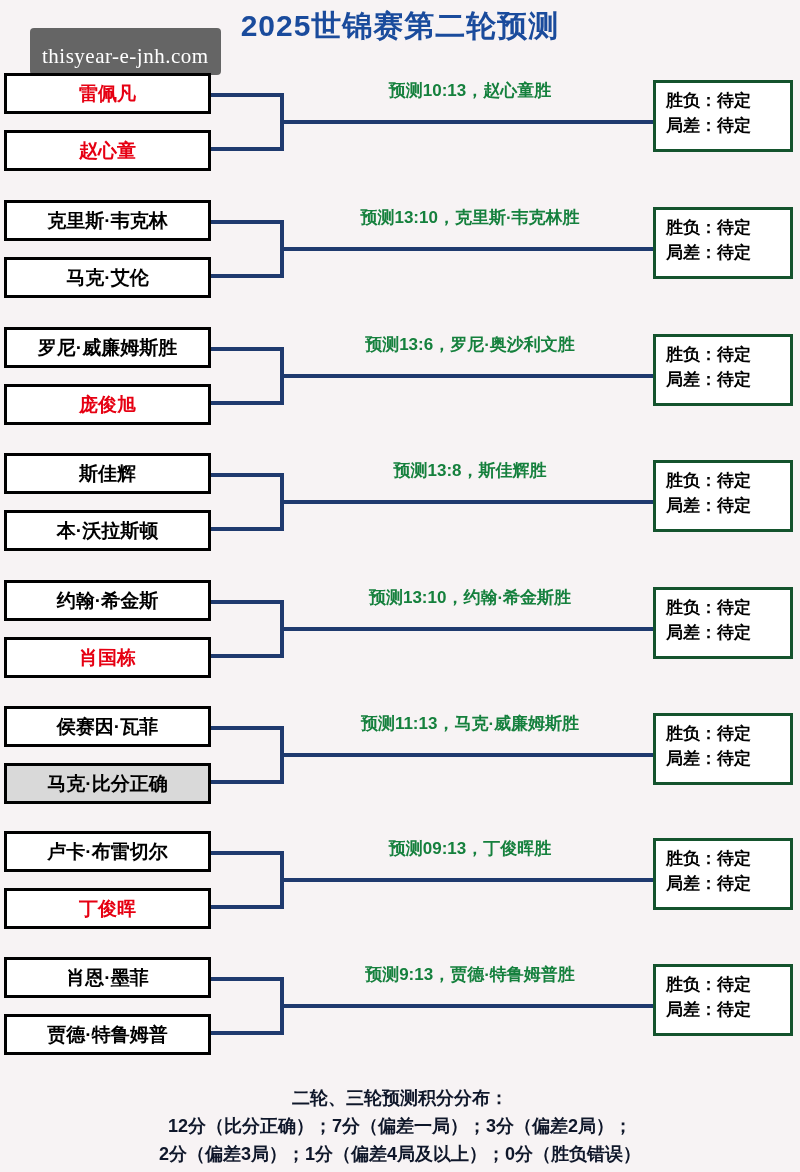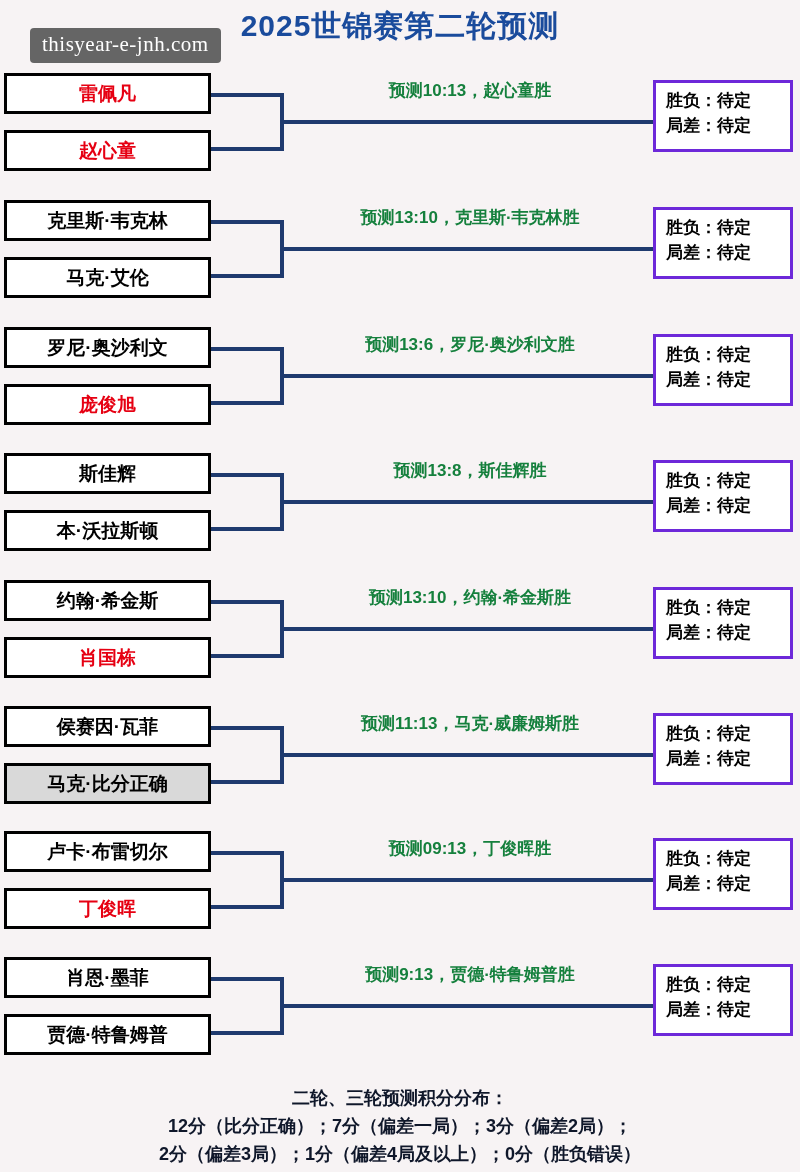--- a/index.html
+++ b/index.html
@@ -30,21 +30,21 @@
     color: #1a4b9c;
     letter-spacing: 1px;
   }
   .watermark {
     position: absolute;
     top: 28px;
     left: 30px;
     background: rgba(60,60,60,0.78);
     color: #ffffff;
     font-size: 21px;
-    padding: 4px 12px 6px 12px;
+    padding: 16px 12px 6px 12px;
     border-radius: 4px;
     font-family: "Liberation Serif", serif;
     letter-spacing: 0.5px;
   }
   .match {
     position: absolute;
     left: 0;
     width: 800px;
   }
   .player {
@@ -99,21 +99,21 @@
     font-size: 17px;
     font-weight: bold;
     color: #15803d;
   }
   .result-box {
     position: absolute;
     left: 653px;
     top: 7px;
     width: 140px;
     height: 72px;
-    border: 3px solid #6d28d9;
+    border: 3px solid #14532d;
     background: #ffffff;
     box-sizing: border-box;
     padding: 6px 0 0 10px;
     font-size: 17px;
     font-weight: bold;
     color: #000000;
     line-height: 1.45;
   }
   .result-box div { white-space: nowrap; }
 
@@ -155,21 +155,21 @@
     <div class="bracket"></div>
     <div class="stem"></div>
     <div class="prediction">预测13:10，克里斯·韦克林胜</div>
     <div class="result-box">
       <div>胜负：待定</div>
       <div>局差：待定</div>
     </div>
   </div>
 
   <div class="match" style="top:327px;">
-    <div class="player top">罗尼·奥沙利文</div>
+    <div class="player top">罗尼·威廉姆斯胜</div>
     <div class="player bottom red">庞俊旭</div>
     <div class="bracket"></div>
     <div class="stem"></div>
     <div class="prediction">预测13:6，罗尼·奥沙利文胜</div>
     <div class="result-box">
       <div>胜负：待定</div>
       <div>局差：待定</div>
     </div>
   </div>
 

